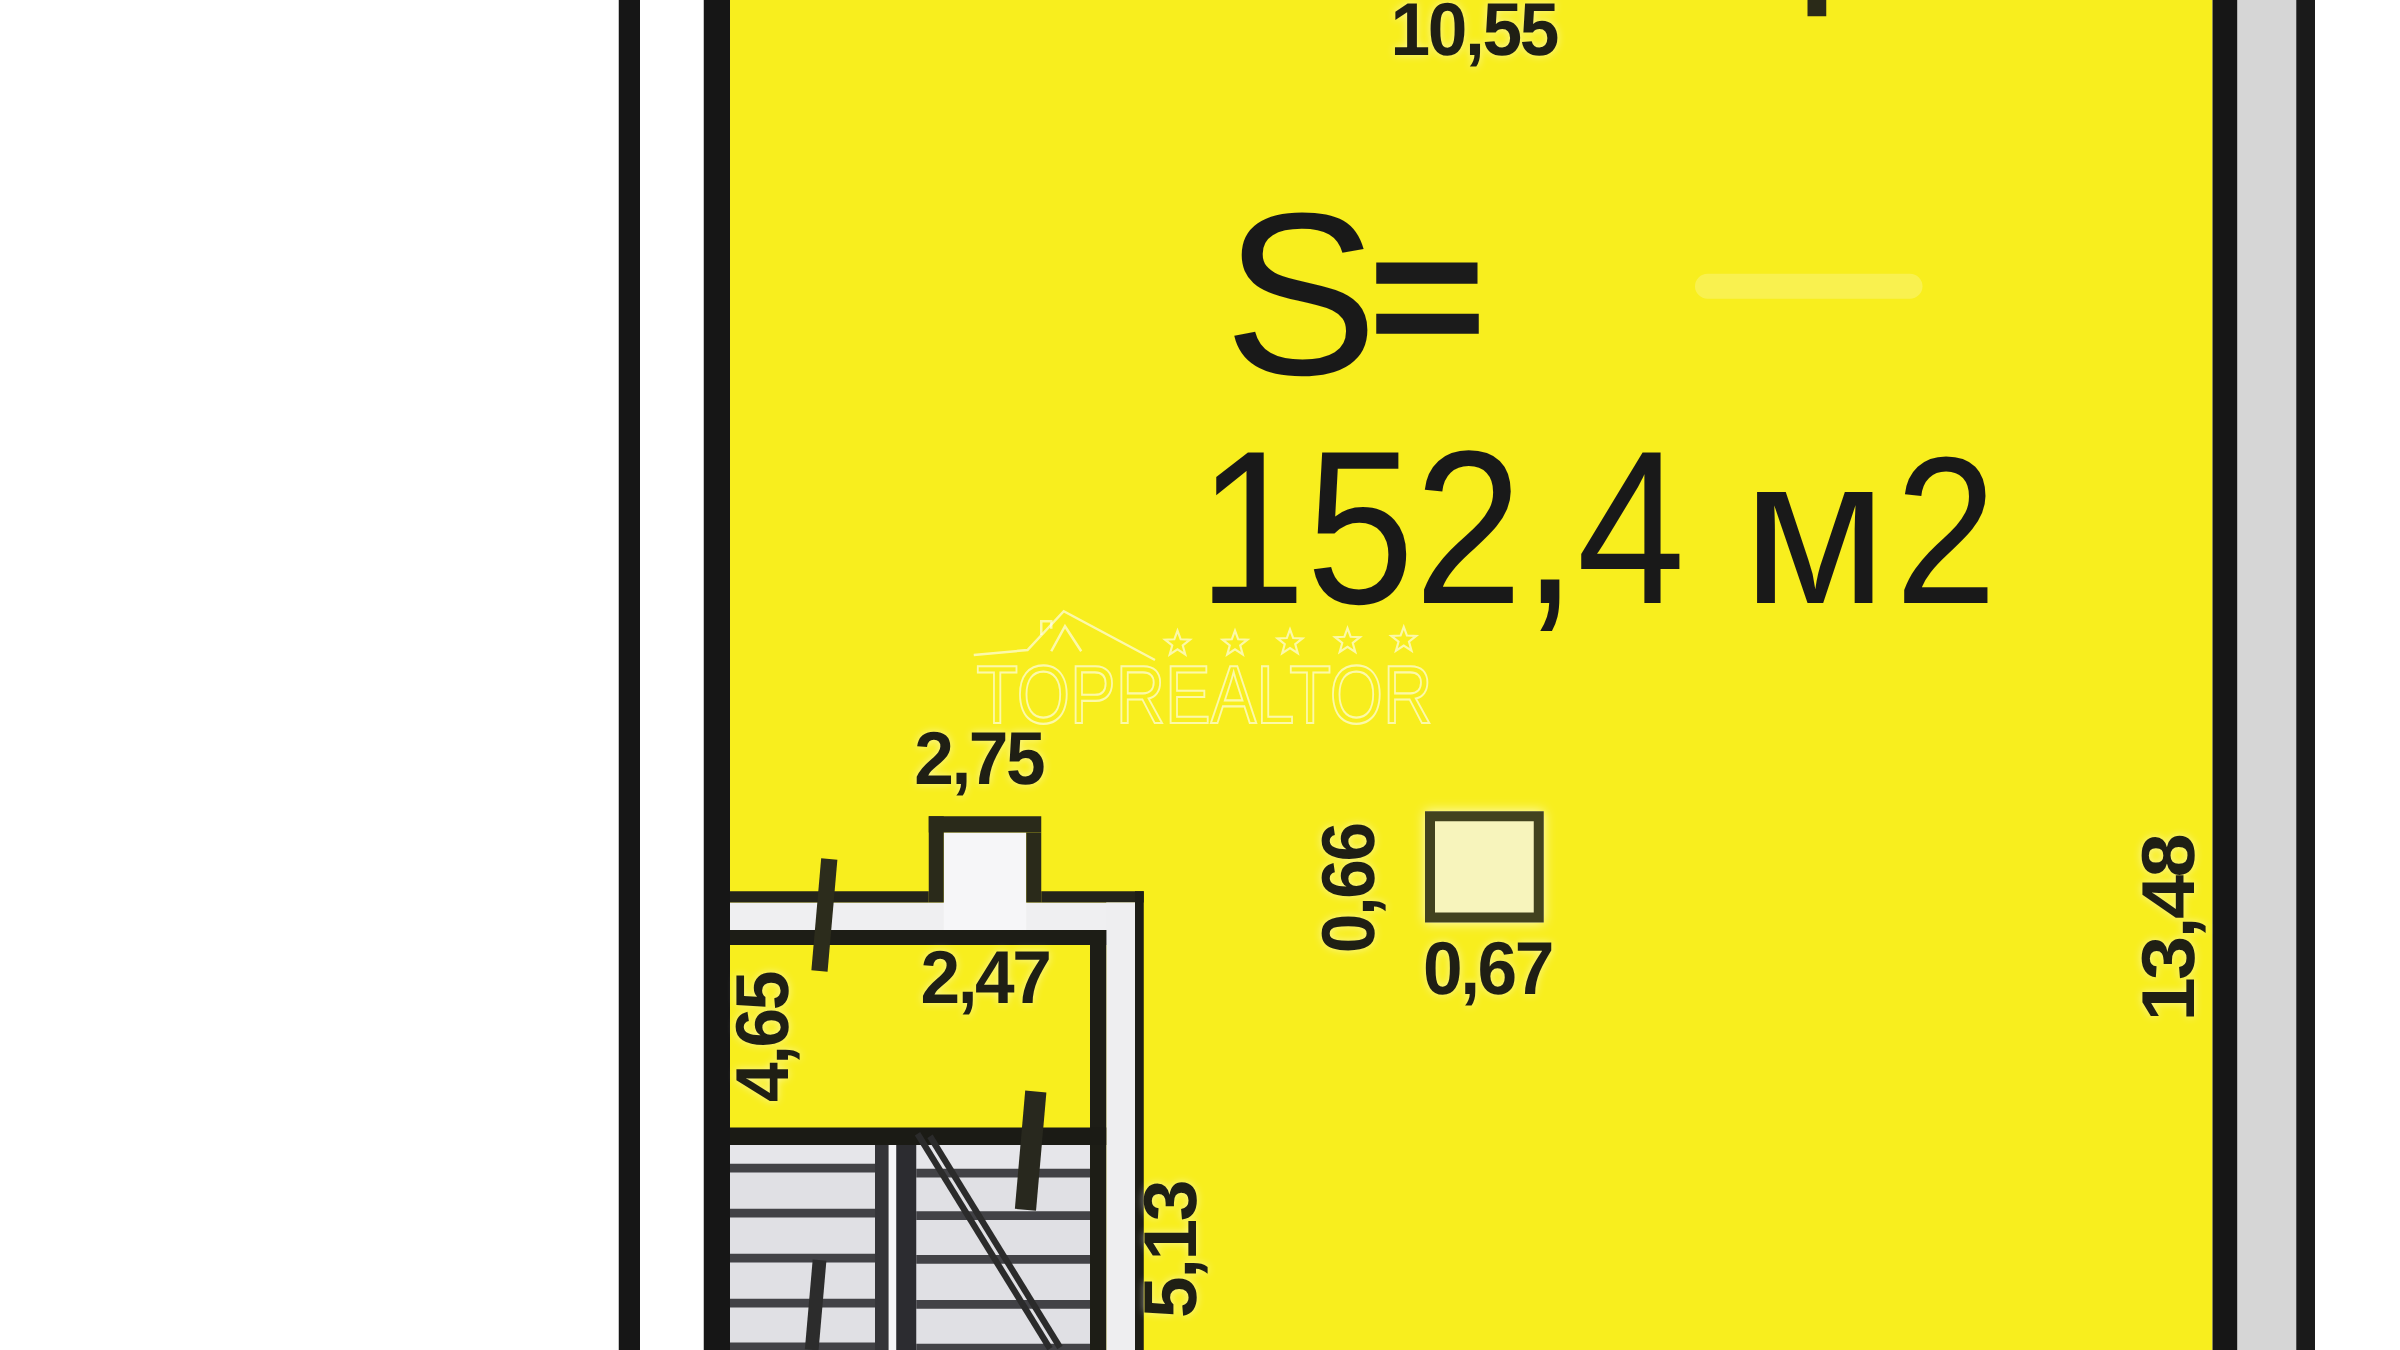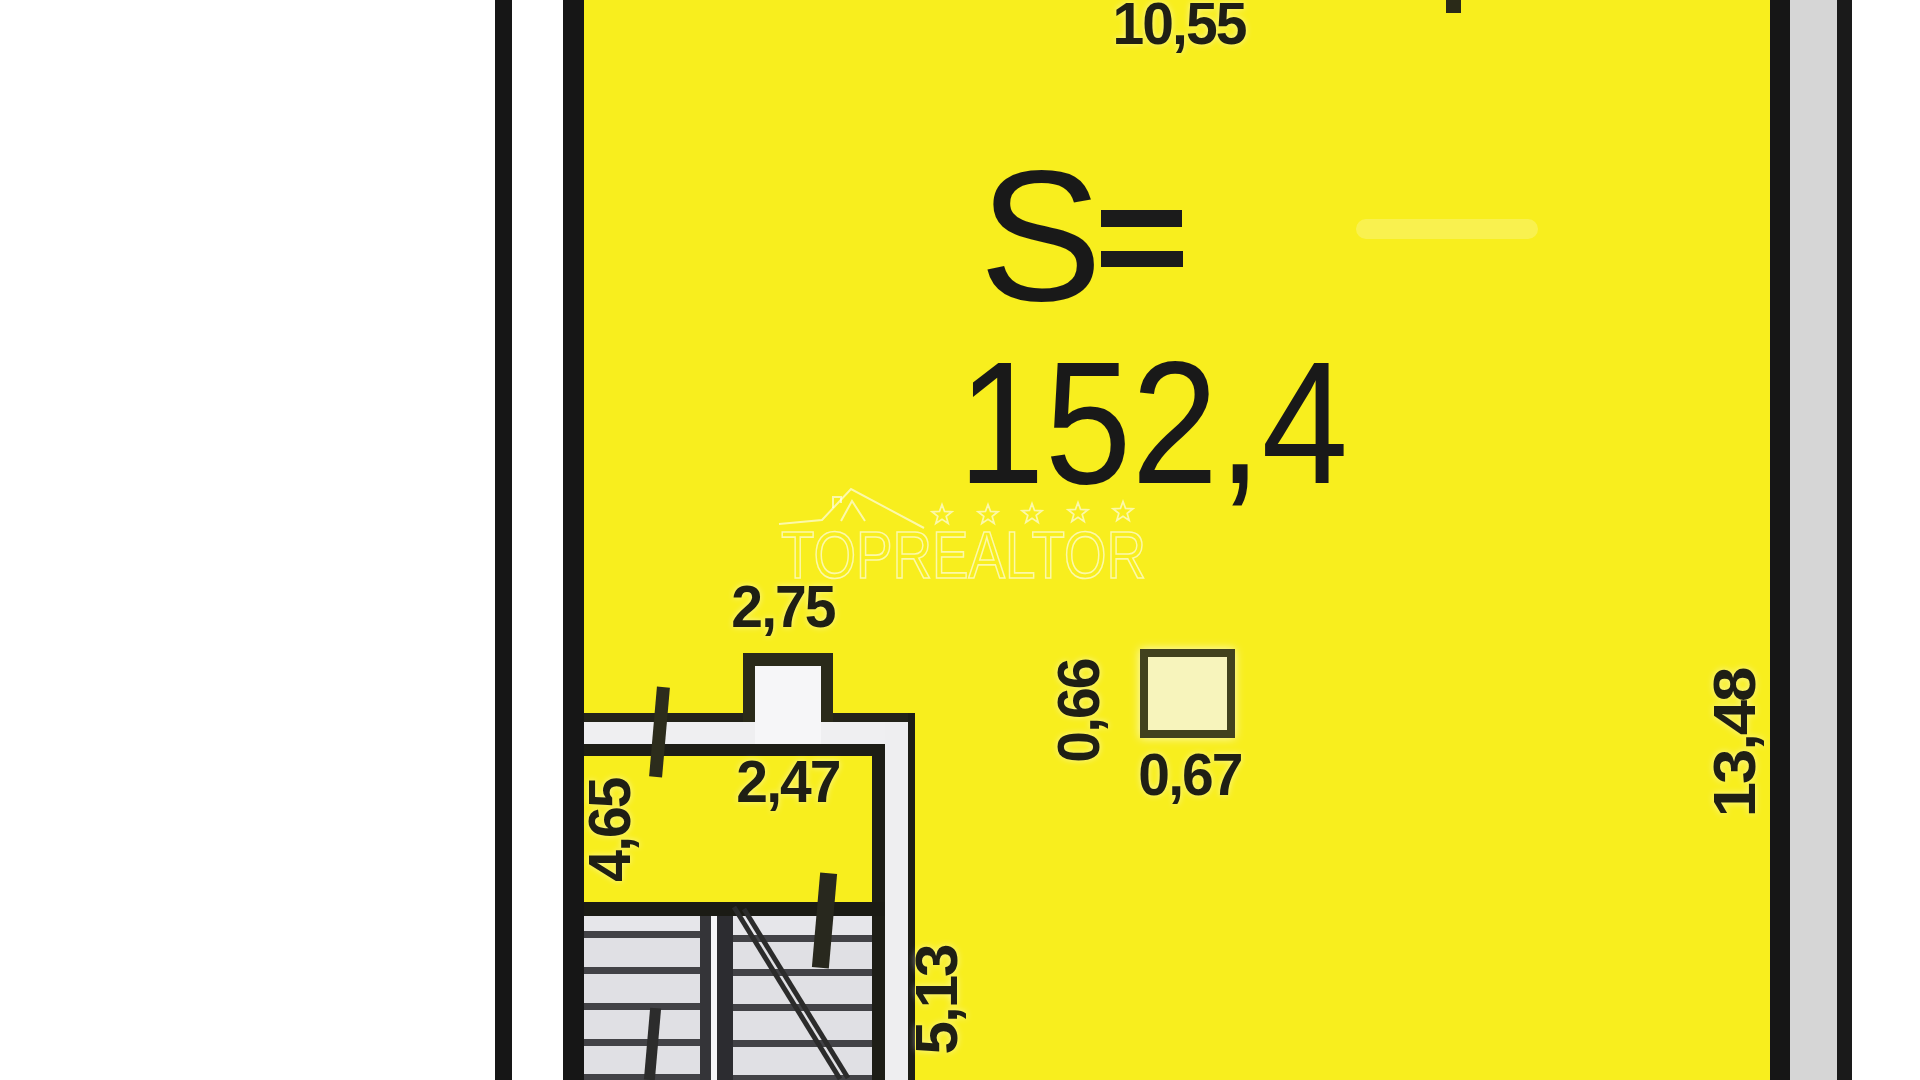--- a/index.html
+++ b/index.html
@@ -71,20 +71,21 @@
 <div class="abs" style="left:653px;top:687px;width:13px;height:90px;background:#2c2c1c;transform:rotate(5deg);"></div>
 <div class="abs" style="left:816px;top:873px;width:17px;height:95px;background:#28281e;transform:rotate(5deg);"></div>
 <div class="abs" style="left:647px;top:1008px;width:11px;height:72px;background:#2c2c2c;transform:rotate(5deg);"></div>
 
 <div class="abs" style="left:1446px;top:0;width:15px;height:13px;background:#2a2a18;"></div>
 
 <div class="abs" style="left:979px;top:144px;font-size:185px;line-height:185px;color:#191919;">S</div>
 <div class="abs" style="left:1101px;top:210px;width:81px;height:17px;background:#1b1b1b;"></div>
 <div class="abs" style="left:1101px;top:251px;width:82px;height:16px;background:#1b1b1b;"></div>
 <div class="abs" style="left:958px;top:335px;font-size:175px;line-height:175px;color:#191919;transform:scaleX(.891);transform-origin:0 0;">152,4</div>
+<div class="abs" style="left:1394px;top:340px;font-size:168px;line-height:168px;letter-spacing:6px;color:#191919;">м<span style="display:inline-block;transform:scaleX(.87);transform-origin:0 0;">2</span></div>
 
 <div class="abs" style="left:1140px;top:649px;width:79px;height:73px;border:8px solid #42421e;background:#f7f4bc;box-shadow:0 0 9px rgba(255,255,255,.75);"></div>
 
 <div class="lbl" style="left:1079px;top:-6px;">10,55</div>
 <div class="lbl" style="left:683px;top:577px;">2,75</div>
 <div class="lbl" style="left:688px;top:752px;">2,47</div>
 <div class="lbl" style="left:1090px;top:745px;">0,67</div>
 <div class="lbl vlbl" style="left:510px;top:800px;">4,65</div>
 <div class="lbl vlbl" style="left:979px;top:681px;">0,66</div>
 <div class="lbl vlbl" style="left:837px;top:970px;transform:rotate(-90deg) scaleX(1.0);">5,13</div>

